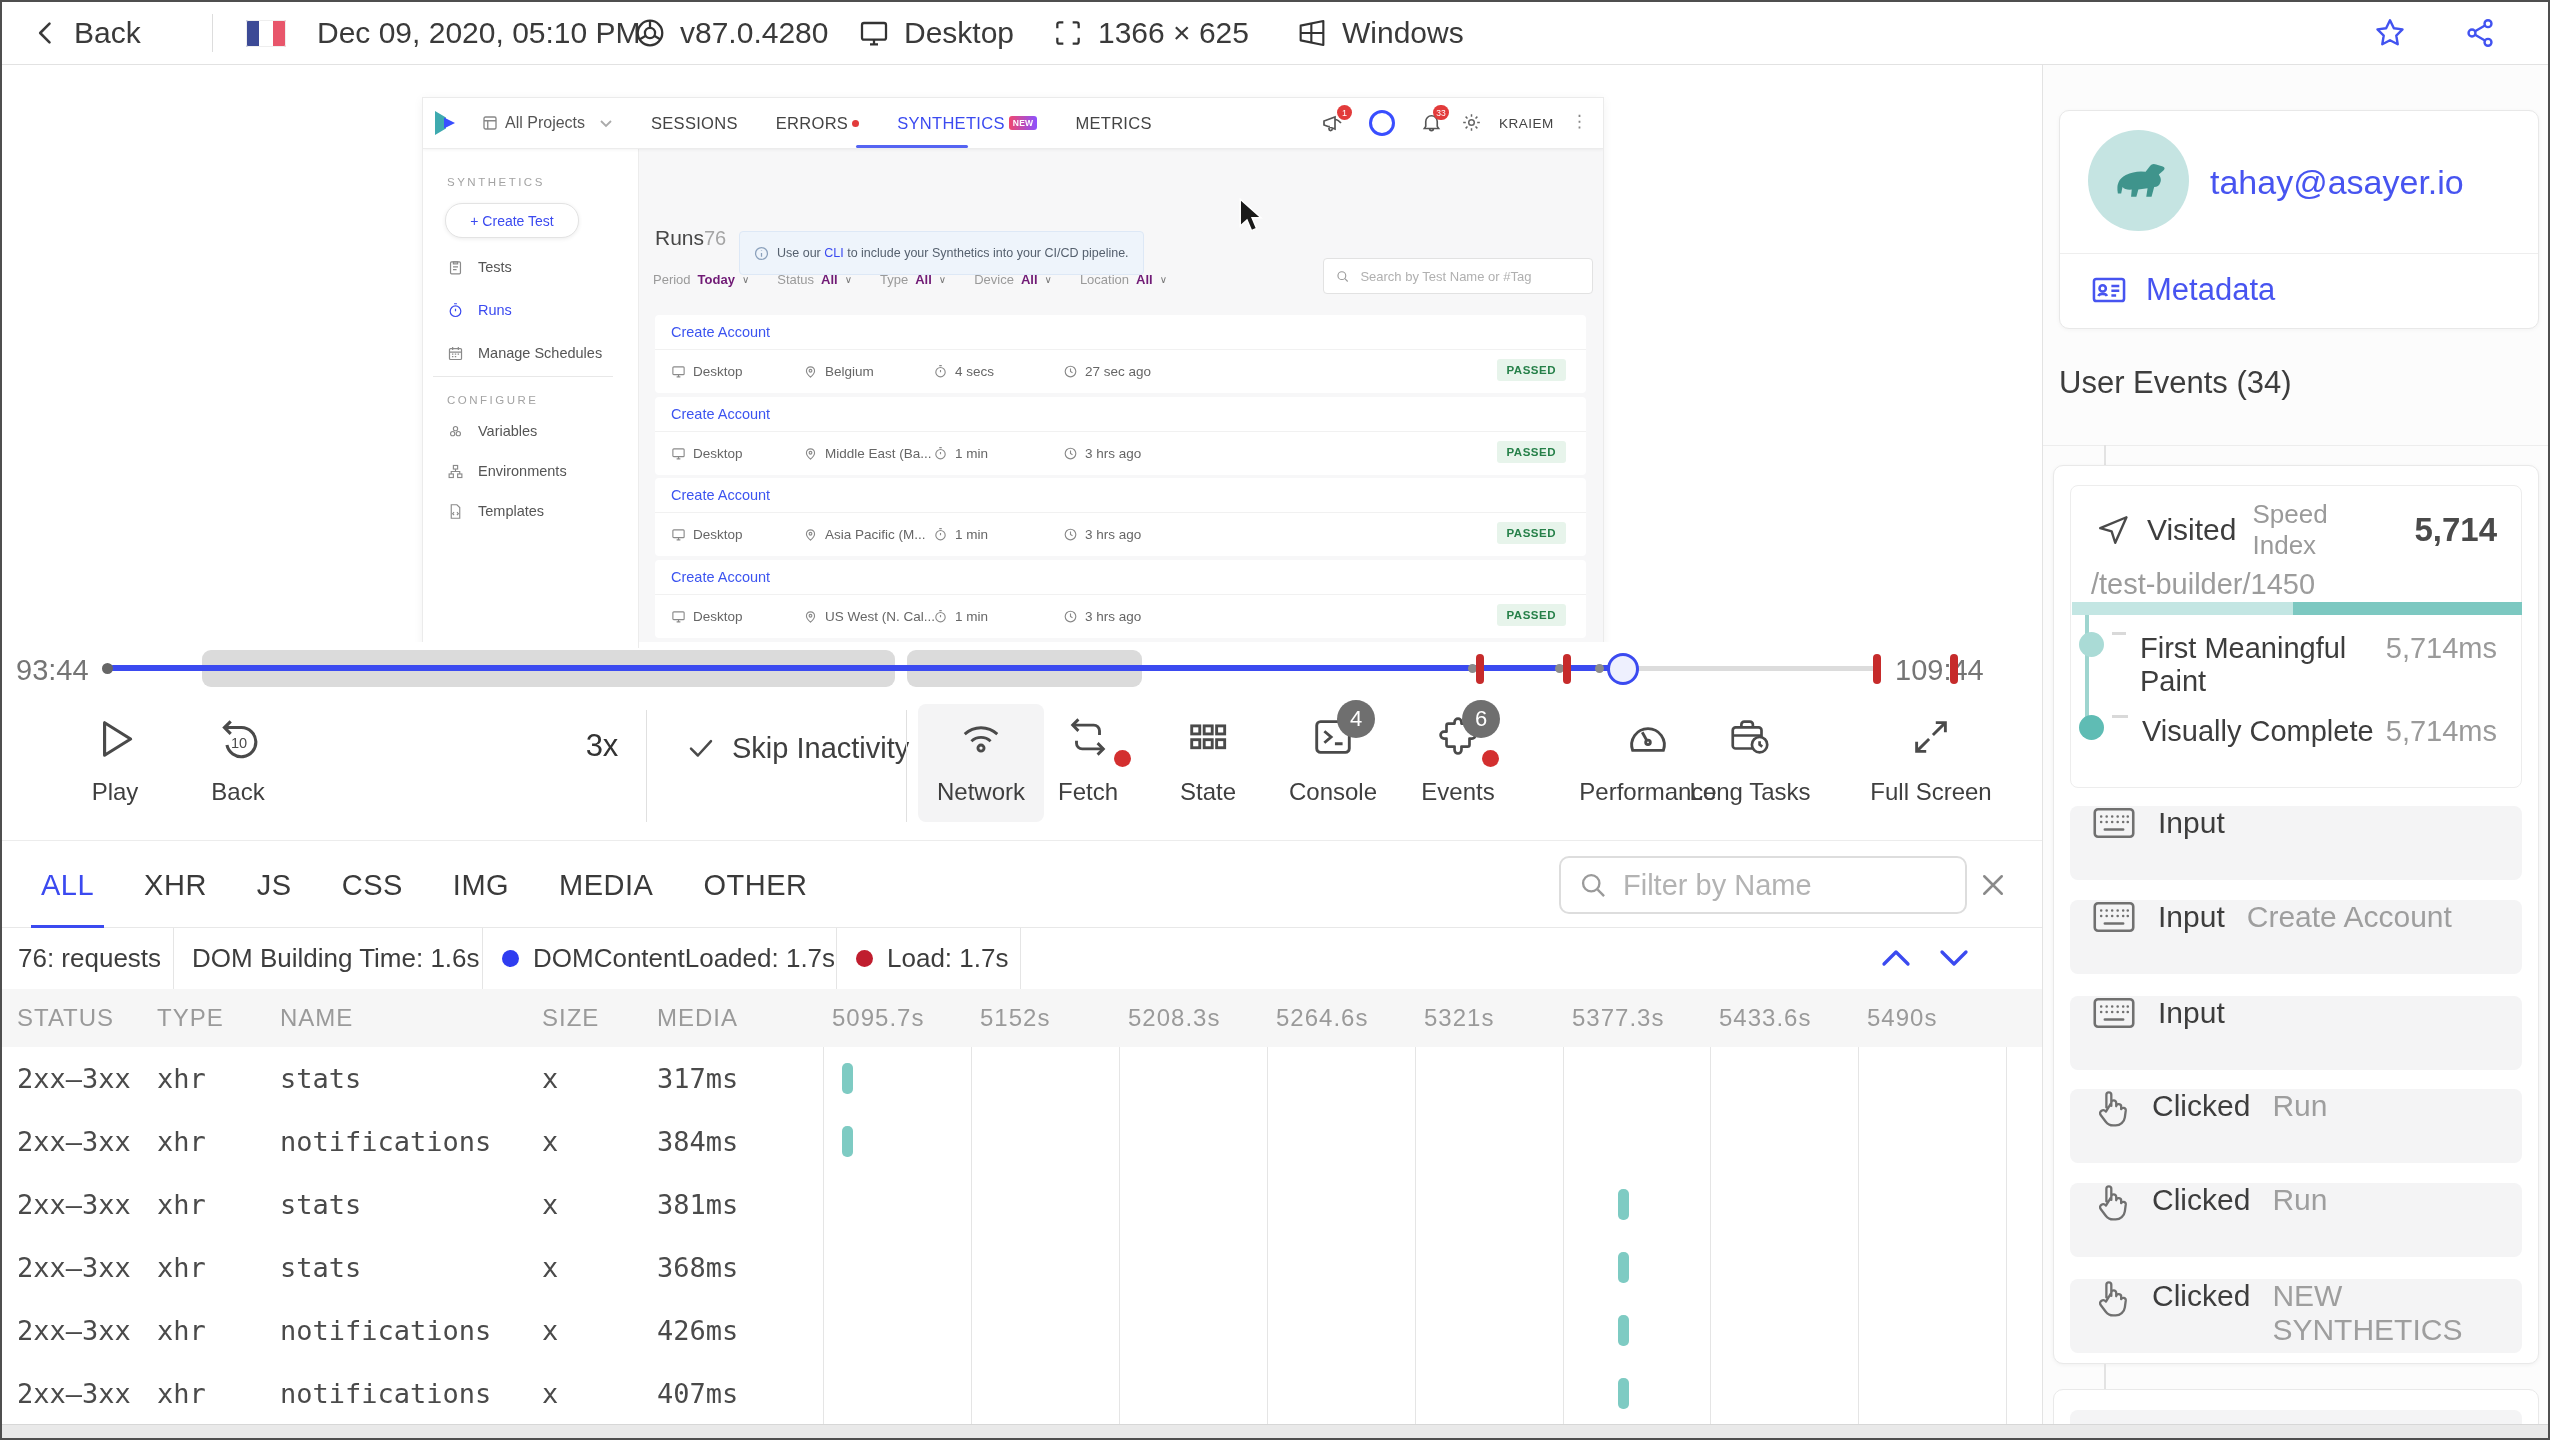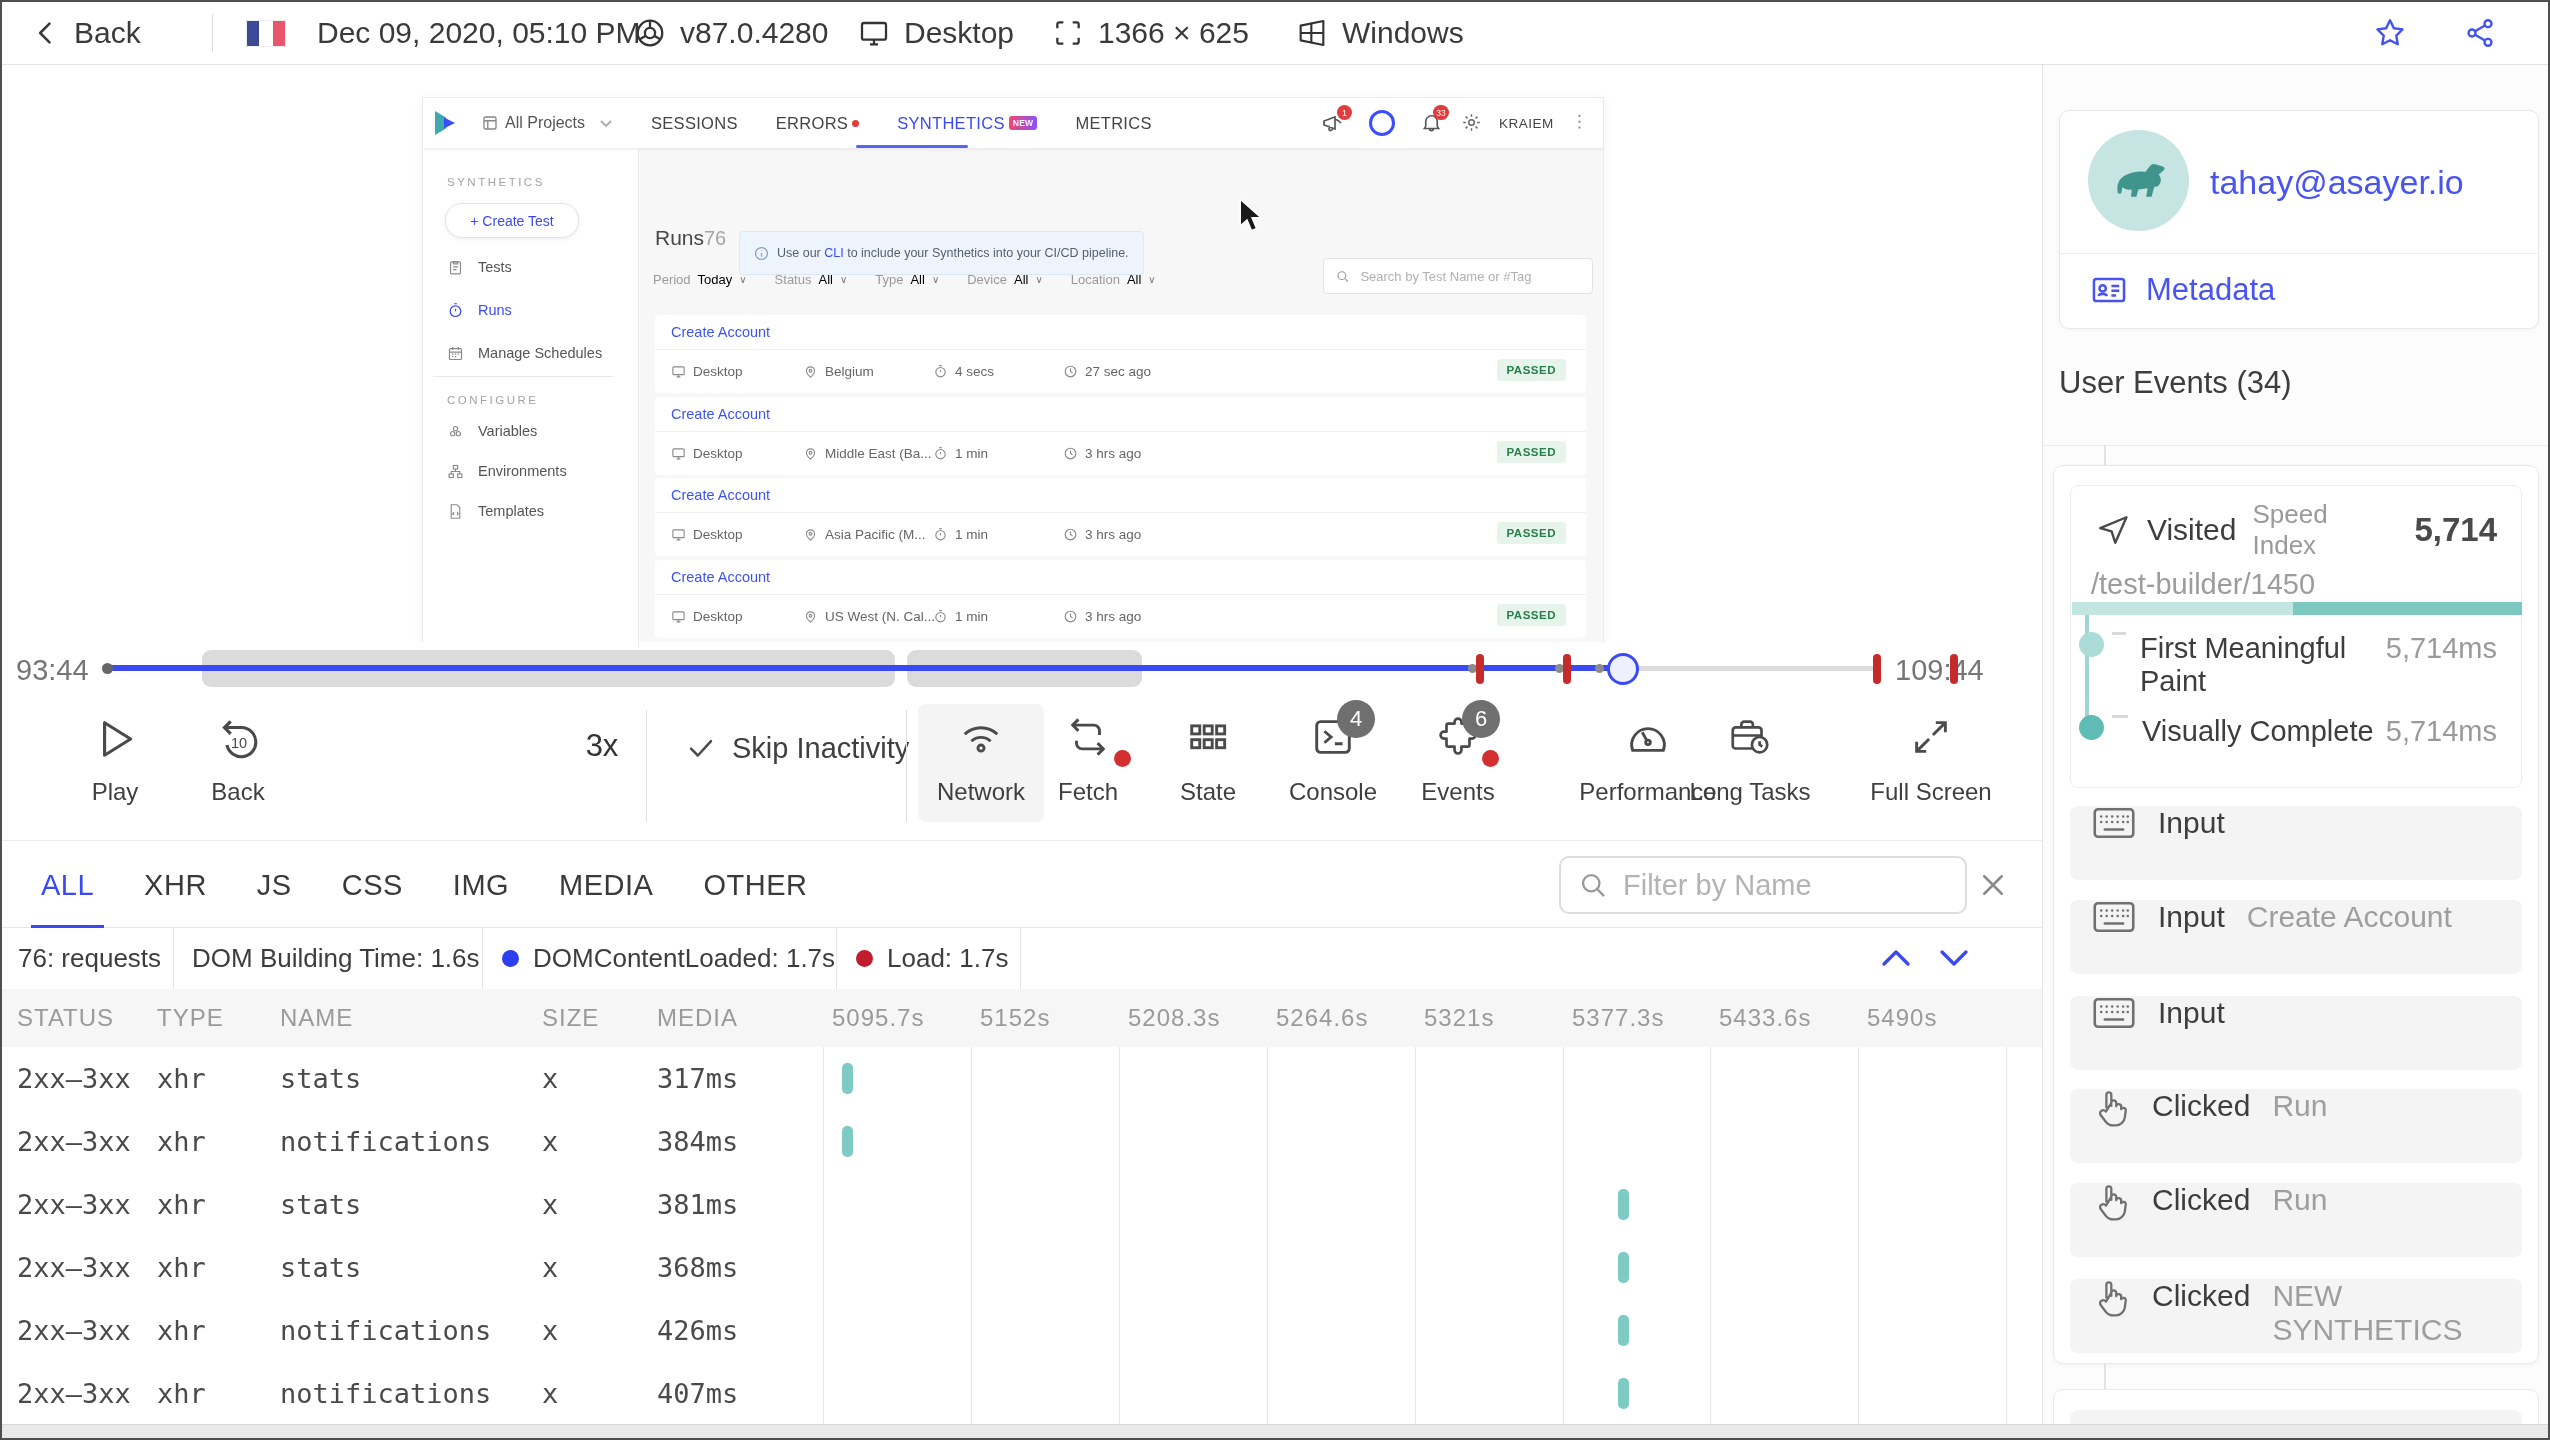--- a/index.html
+++ b/index.html
@@ -36,21 +36,21 @@
   .side-divider{position:absolute;left:10px;top:228px;width:180px;height:1px;background:#e8e8e8;}
   .app-content{position:absolute;left:215px;top:50px;width:965px;height:500px;}
   .runs-title{position:absolute;left:17px;top:78px;font-size:21px;color:#474747;font-weight:500;}
   .runs-count{position:absolute;left:66px;top:79px;font-size:20px;color:#a5a5a5;}
   .banner{position:absolute;left:101px;top:83px;height:44px;display:flex;align-items:center;gap:8px;padding:0 14px;
     background:#eef4fb;border:1px solid #dde8f6;border-radius:4px;font-size:12.5px;color:#55606e;box-sizing:border-box;}
   .banner .cli{color:#3B4AF0;}
   .filters{position:absolute;left:15px;top:118px;height:26px;display:flex;align-items:center;}
   .fgroup{display:flex;align-items:center;gap:7px;margin-right:28px;}
   .flabel{font-size:13px;color:#9a9a9a;}
-  .fvalue{font-size:13px;font-weight:400;color:#000000;}
+  .fvalue{font-size:13px;font-weight:700;color:#701a75;}
   .fchev{font-size:10px;color:#777;}
   .app-search{position:absolute;left:685px;top:110px;width:270px;height:36px;background:#fff;border:1px solid #e2e2e2;border-radius:4px;
     display:flex;align-items:center;gap:9px;padding:0 12px;box-sizing:border-box;}
   .app-search input{border:none;outline:none;font-size:13px;width:100%;font-family:"Liberation Sans",sans-serif;color:#555;}
   .app-search input::placeholder{color:#b0b0b0;}
   .run-card{position:absolute;left:17px;width:931px;height:78px;background:#fff;border-radius:4px;}
   .run-title{height:34px;display:flex;align-items:center;padding-left:16px;font-size:14.5px;color:#3C54F0;border-bottom:1px solid #f1f1f1;}
   .run-details{position:relative;height:43px;font-size:13.5px;color:#666;}
   .rd{position:absolute;top:0;height:43px;display:flex;align-items:center;gap:7px;}
   .passed{position:absolute;right:20px;top:9px;background:#e7f4eb;color:#268049;font-size:11.5px;font-weight:700;

